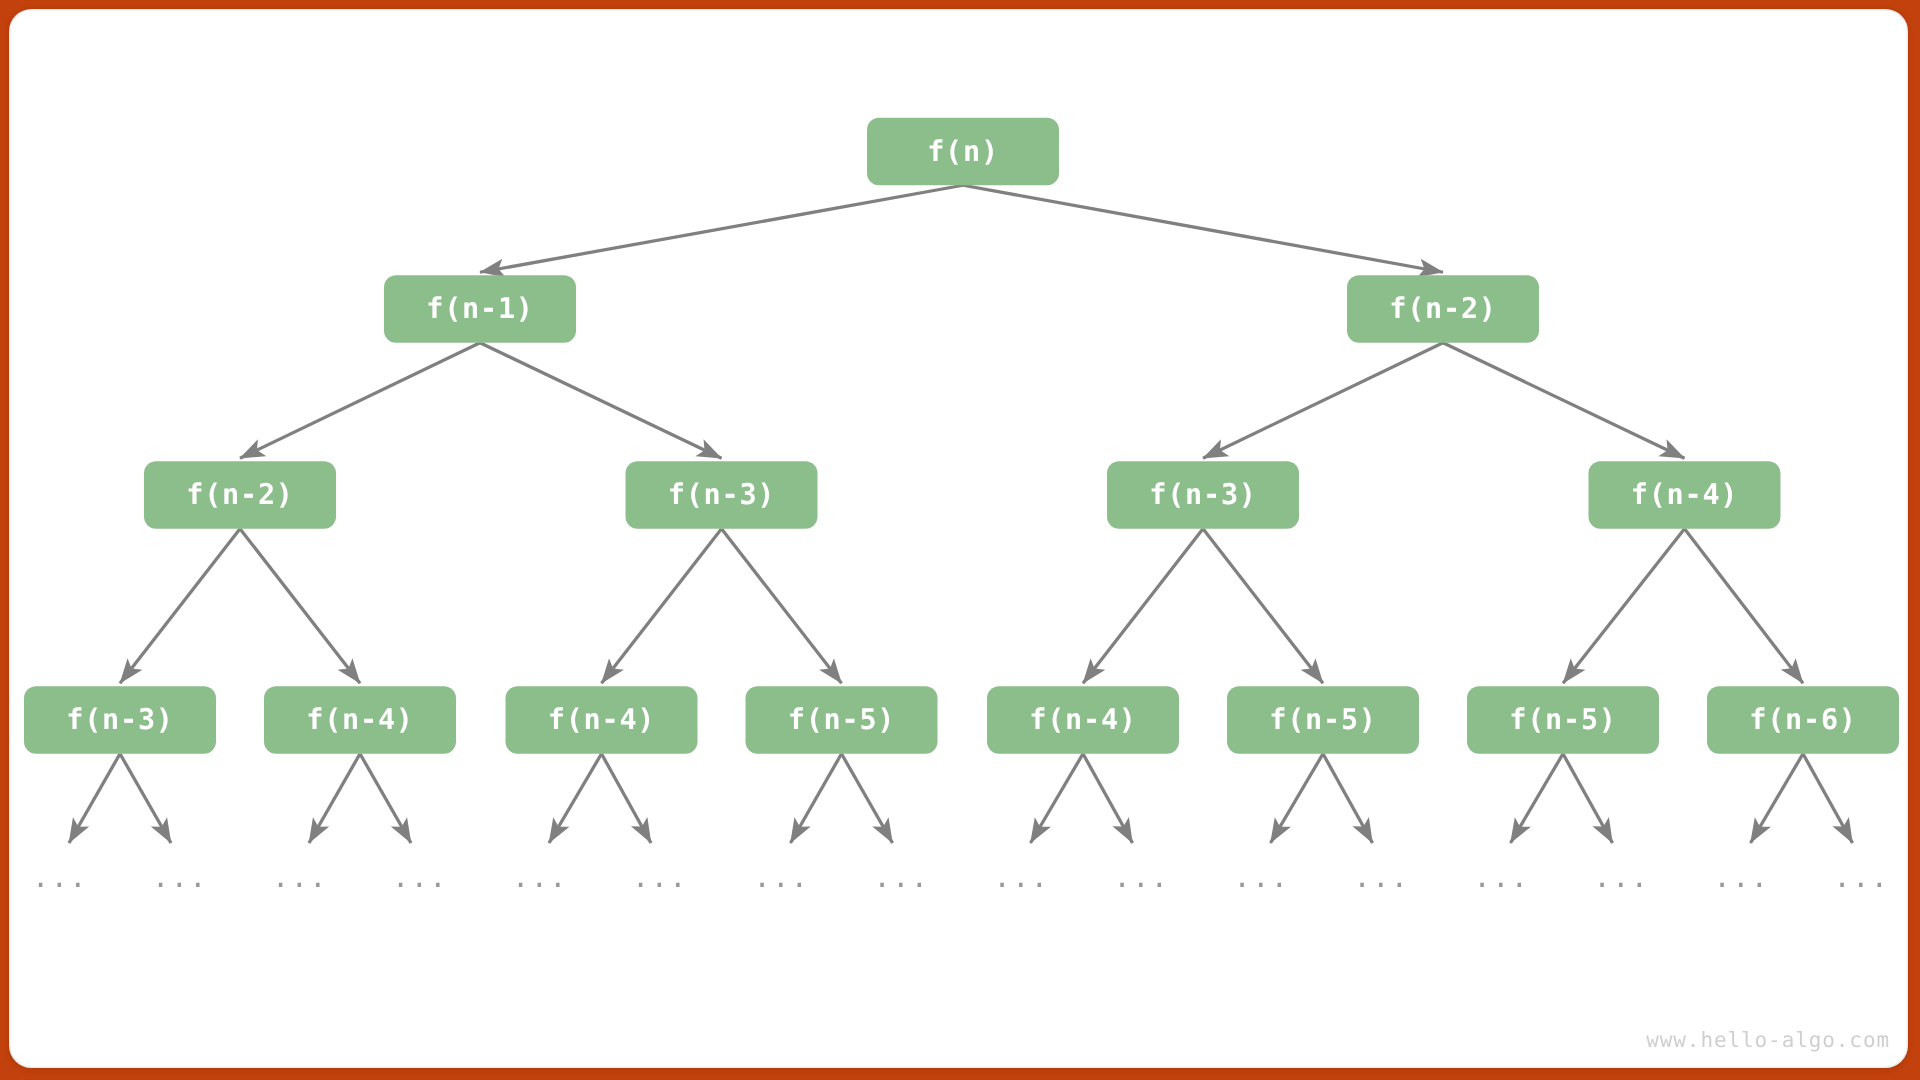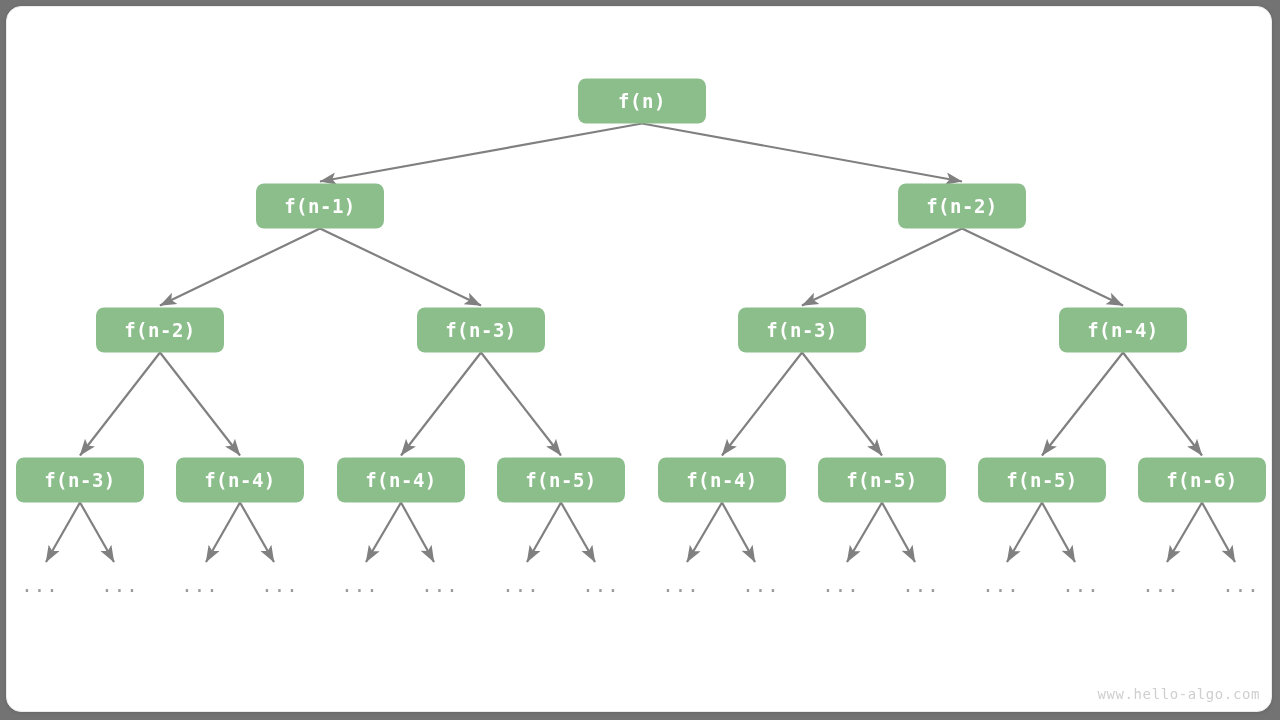--- a/index.html
+++ b/index.html
@@ -8,21 +8,21 @@
     background: #ffffff;
     width: 1280px;
     height: 720px;
     overflow: hidden;
     font-family: "DejaVu Sans Mono", "Liberation Mono", monospace;
   }
   #canvas {
     position: relative;
     width: 1280px;
     height: 720px;
-    background: #737373;
+    background: #c2410c;
   }
   .card-frame {
     position: absolute;
     left: 6px;
     top: 6px;
     width: 1266px;
     height: 706px;
     box-sizing: border-box;
     background: #ffffff;
     border: 1px solid #ececed;

